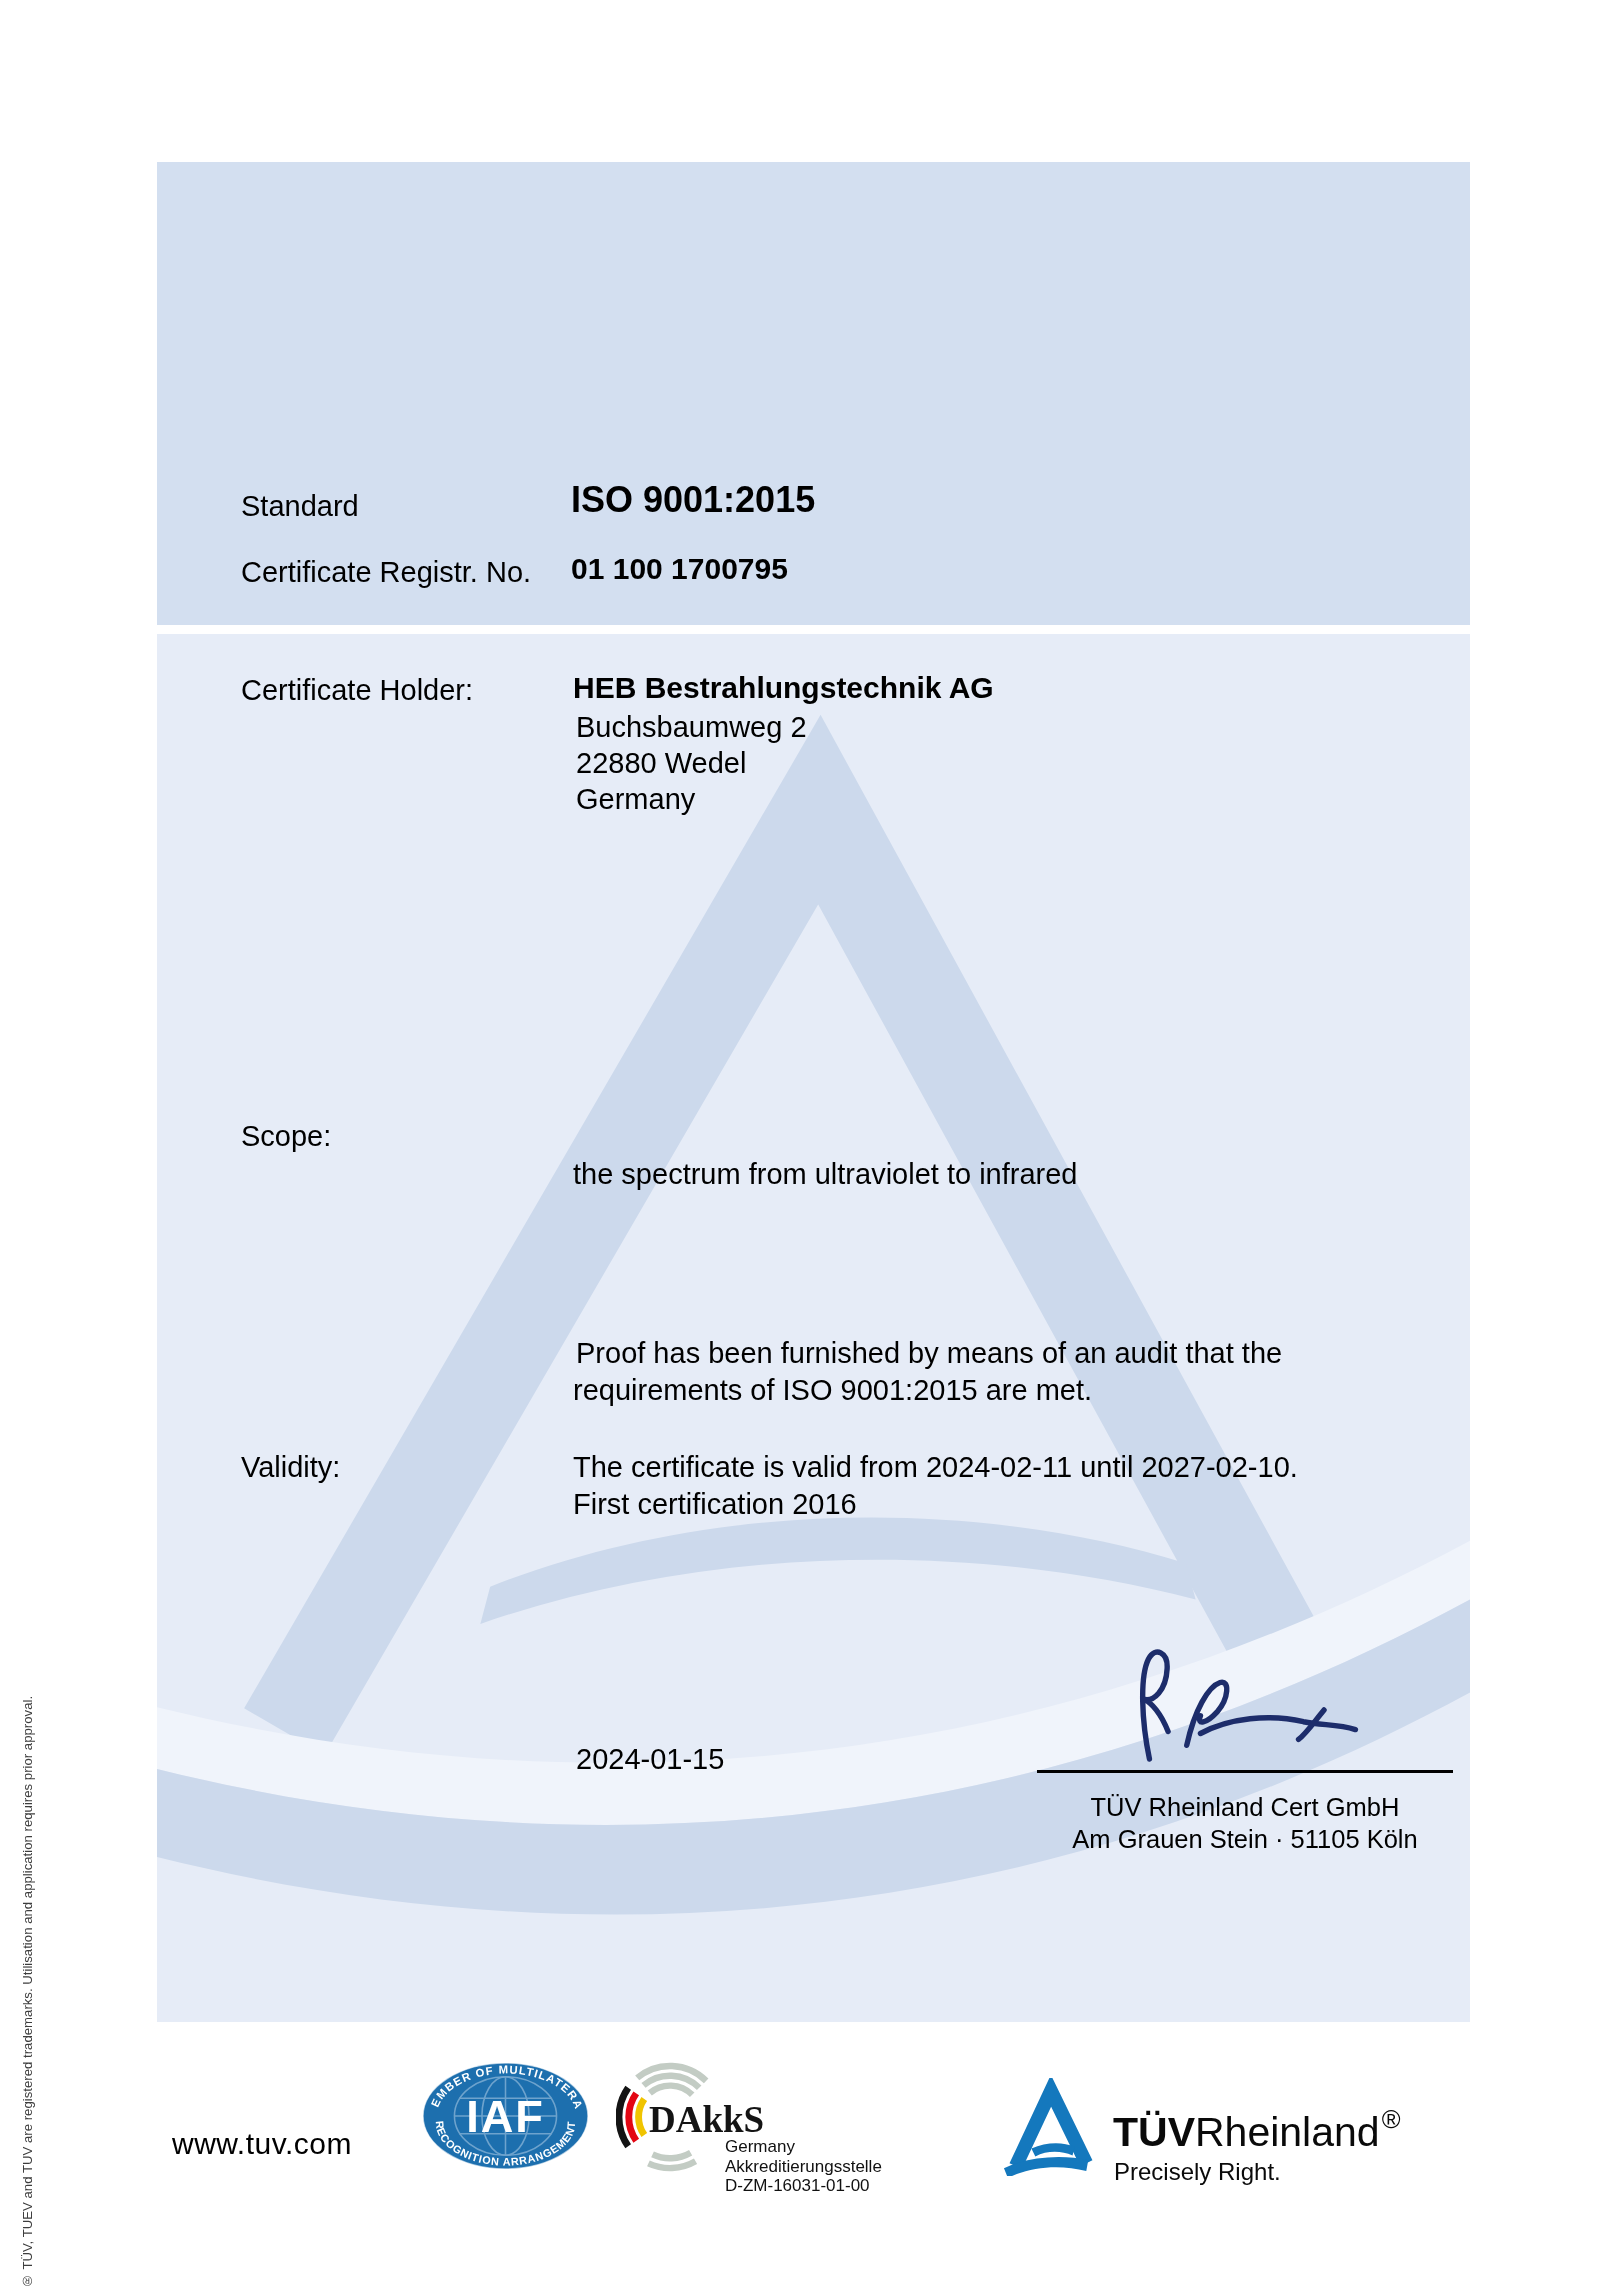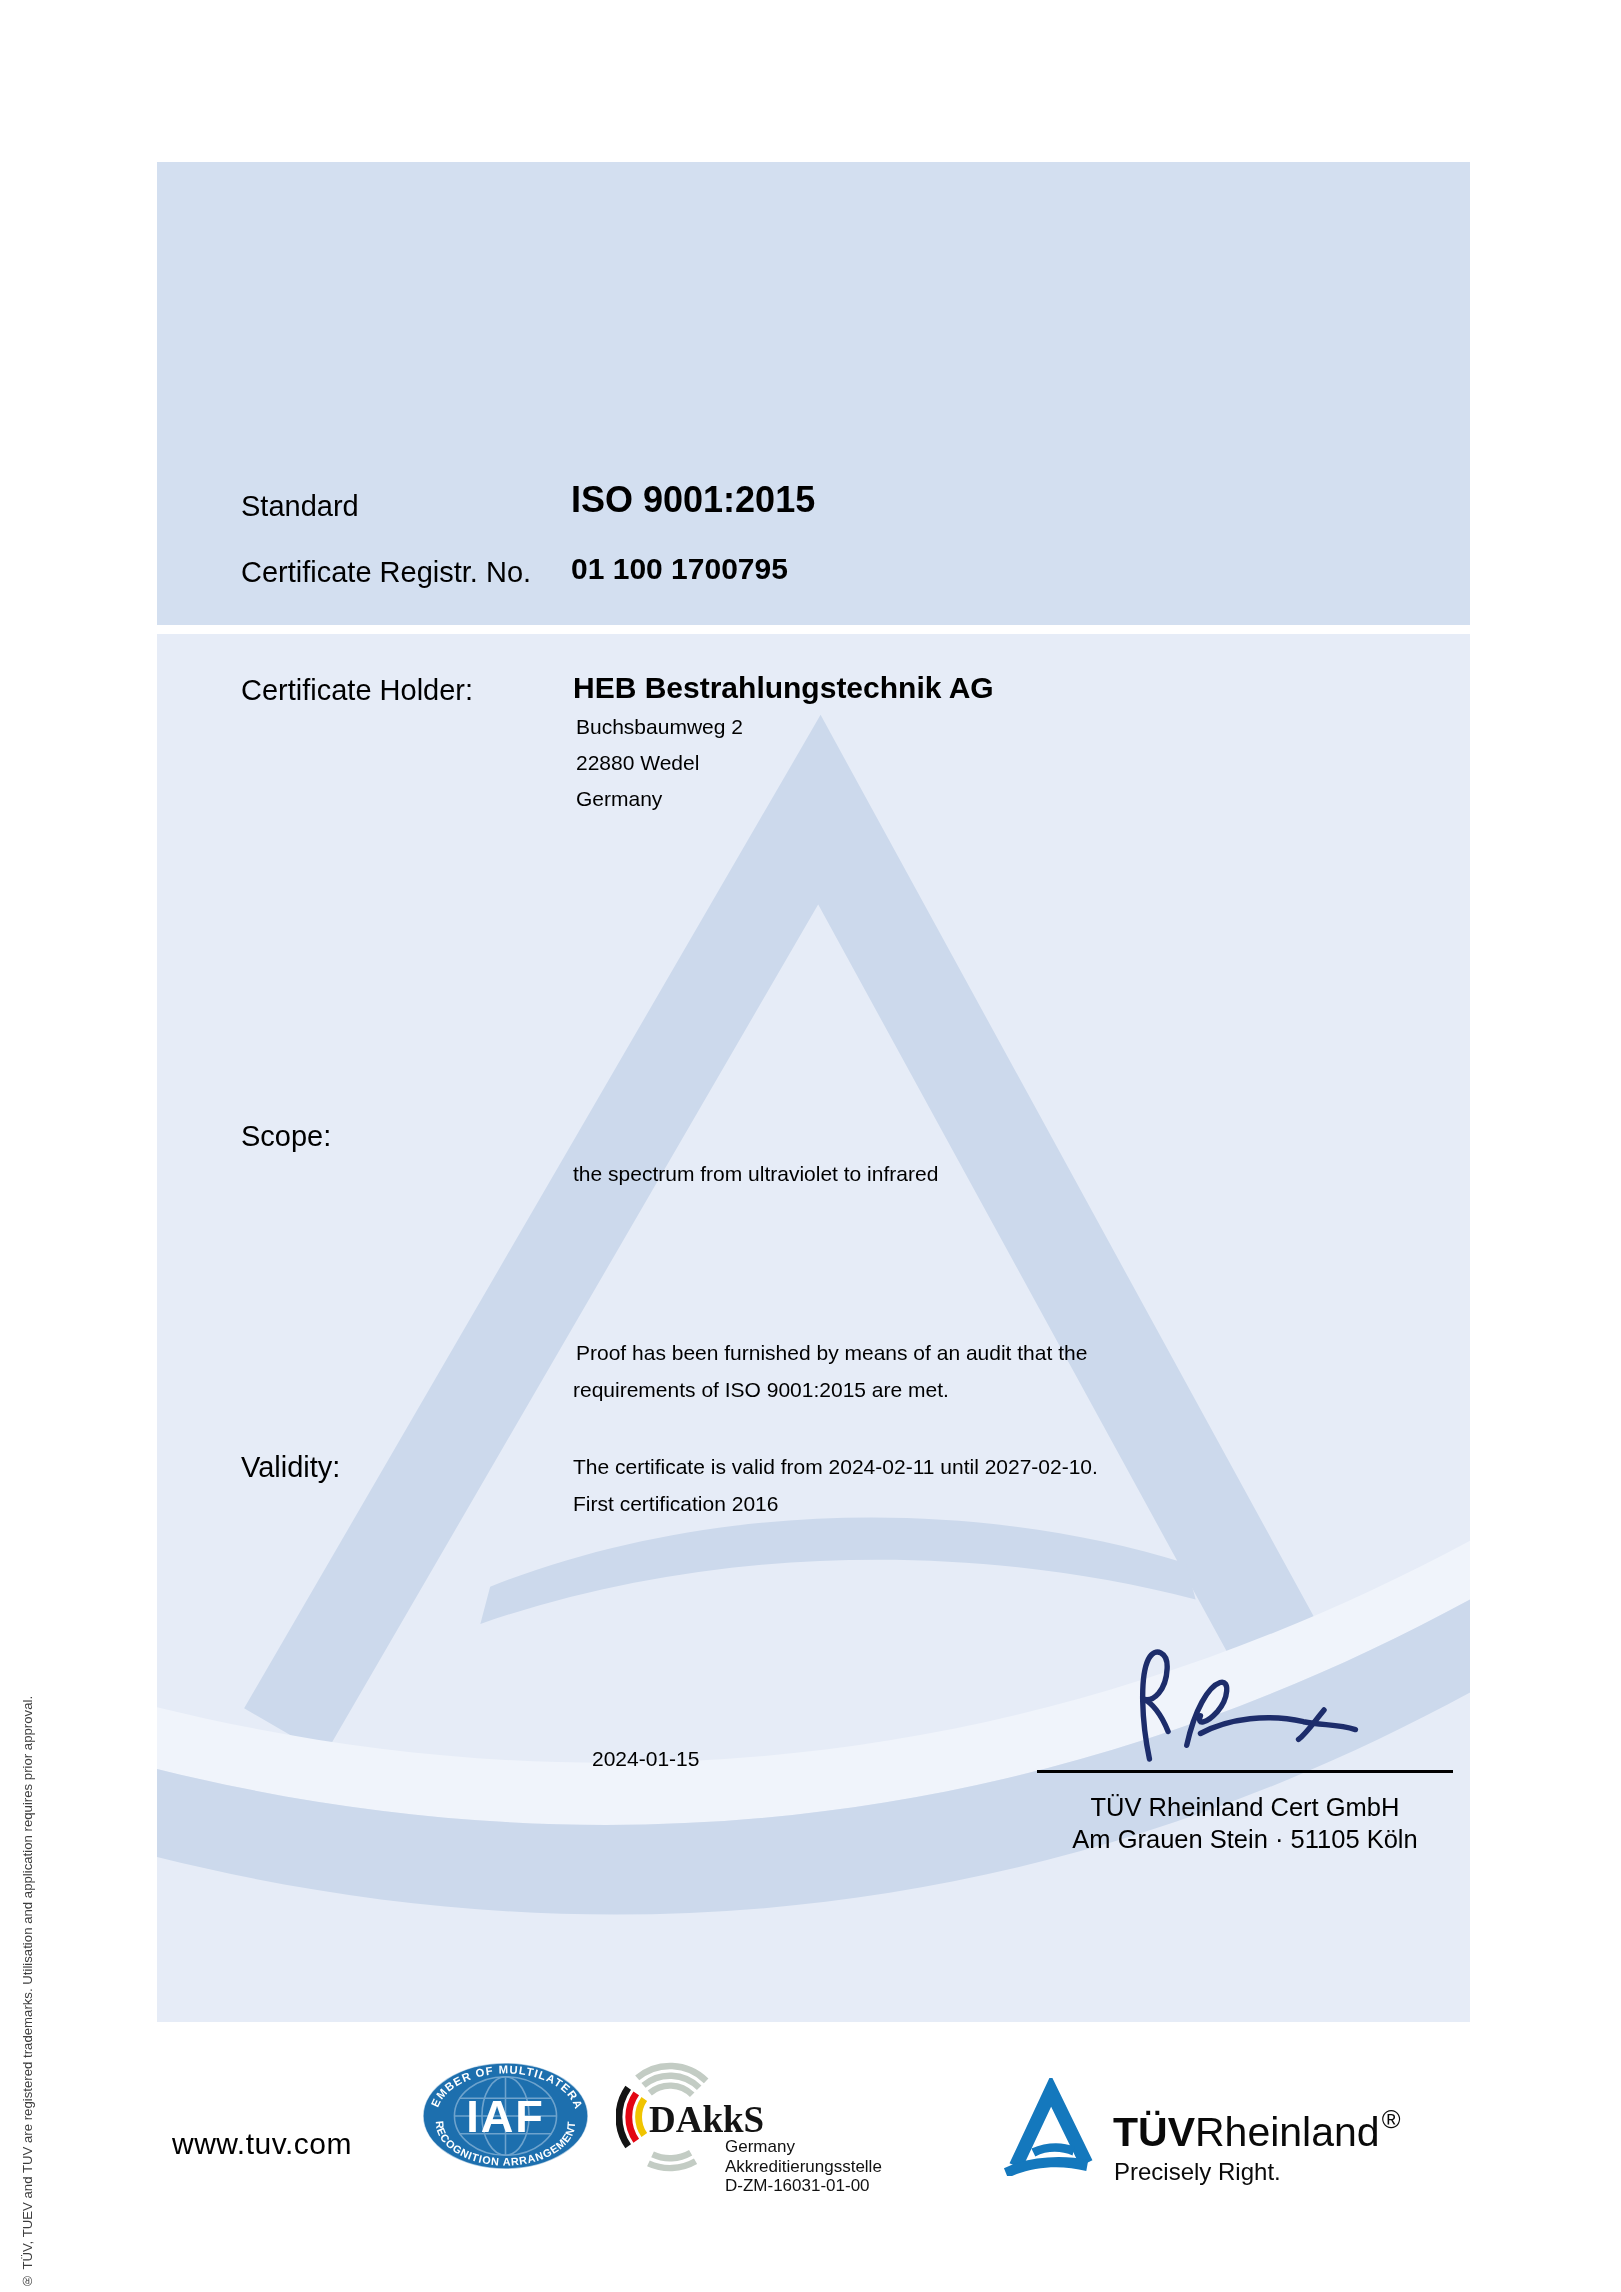--- a/index.html
+++ b/index.html
@@ -10,21 +10,21 @@
     --text:#000;
   }
   html,body{margin:0;padding:0;background:#ffffff;}
   .page{position:relative;width:1621px;height:2293px;background:#fff;overflow:hidden;
         font-family:"Liberation Sans","DejaVu Sans",sans-serif;color:var(--text);}
   .abs{position:absolute;}
   .panel-top{left:157px;top:162px;width:1313px;height:463px;background:var(--top-panel-bg);}
   .panel-body{left:157px;top:634px;width:1313px;height:1388px;background:var(--body-panel-bg);overflow:hidden;}
   .cert-title{left:239px;top:263px;font-size:122px;font-weight:400;letter-spacing:-2px;line-height:1;}
   .lbl{font-size:29px;line-height:36px;}
-  .val{font-size:21px;line-height:36px;}
+  .val{font-size:29px;line-height:36px;}
   .val-b{font-weight:700;}
   .std-val{font-size:36px;font-weight:700;}
   .reg-val{font-size:30px;font-weight:700;}
   .sig-line{left:1037px;top:1770px;width:416px;height:2.9px;background:#000;}
   .sig-org{left:1037px;width:416px;text-align:center;font-size:25.5px;line-height:31px;}
   .side-note{left:19.6px;top:1509px;width:21.6px;height:779px;font-size:13.2px;color:#3d3d3d;
              writing-mode:vertical-rl;transform:rotate(180deg);white-space:nowrap;}
   .footer-url{left:172px;top:2127px;font-size:30px;letter-spacing:0.5px;}
   .dakks-word{left:649px;top:2098px;font-family:"Liberation Serif","DejaVu Serif",serif;
               font-size:37px;font-weight:700;color:#141414;}
@@ -79,21 +79,21 @@
   <div class="abs lbl" style="left:241px;top:1118px;">Scope:</div>
   <div class="abs val" style="left:573px;top:1156px;">the spectrum from ultraviolet to infrared</div>
 
   <div class="abs val" style="left:576px;top:1335px;">Proof has been furnished by means of an audit that the</div>
   <div class="abs val" style="left:573px;top:1372px;">requirements of ISO 9001:2015 are met.</div>
 
   <div class="abs lbl" style="left:241px;top:1449px;">Validity:</div>
   <div class="abs val" style="left:573px;top:1449px;">The certificate is valid from 2024-02-11 until 2027-02-10.</div>
   <div class="abs val" style="left:573px;top:1486px;">First certification 2016</div>
 
-  <div class="abs val" style="left:592px;top:1741px;">2024-01-15</div>
+  <div class="abs val" style="left:576px;top:1741px;">2024-01-15</div>
 
   <svg class="abs" style="left:1122px;top:1649px;" width="255" height="118" viewBox="0 0 260 120" xmlns="http://www.w3.org/2000/svg" aria-hidden="true">
     <path class="sig-path" d="M28,112 C20,74 18,28 27,10 C34,-3 47,3 46,20 C45,42 32,54 22,51 C30,54 40,66 47,84"></path>
     <path class="sig-path" d="M66,98 C74,62 88,38 100,34 C110,31 109,50 97,64 C86,76 76,78 80,68"></path>
     <path class="sig-path" d="M80,86 C110,70 150,66 185,74 C205,78 220,76 238,82"></path>
     <path class="sig-path" d="M206,62 C196,74 188,86 180,92"></path>
   </svg>
   <div class="abs sig-line"></div>
   <div class="abs sig-org" style="top:1792px;">TÜV Rheinland Cert GmbH</div>
   <div class="abs sig-org" style="top:1824px;">Am Grauen Stein · 51105 Köln</div>

